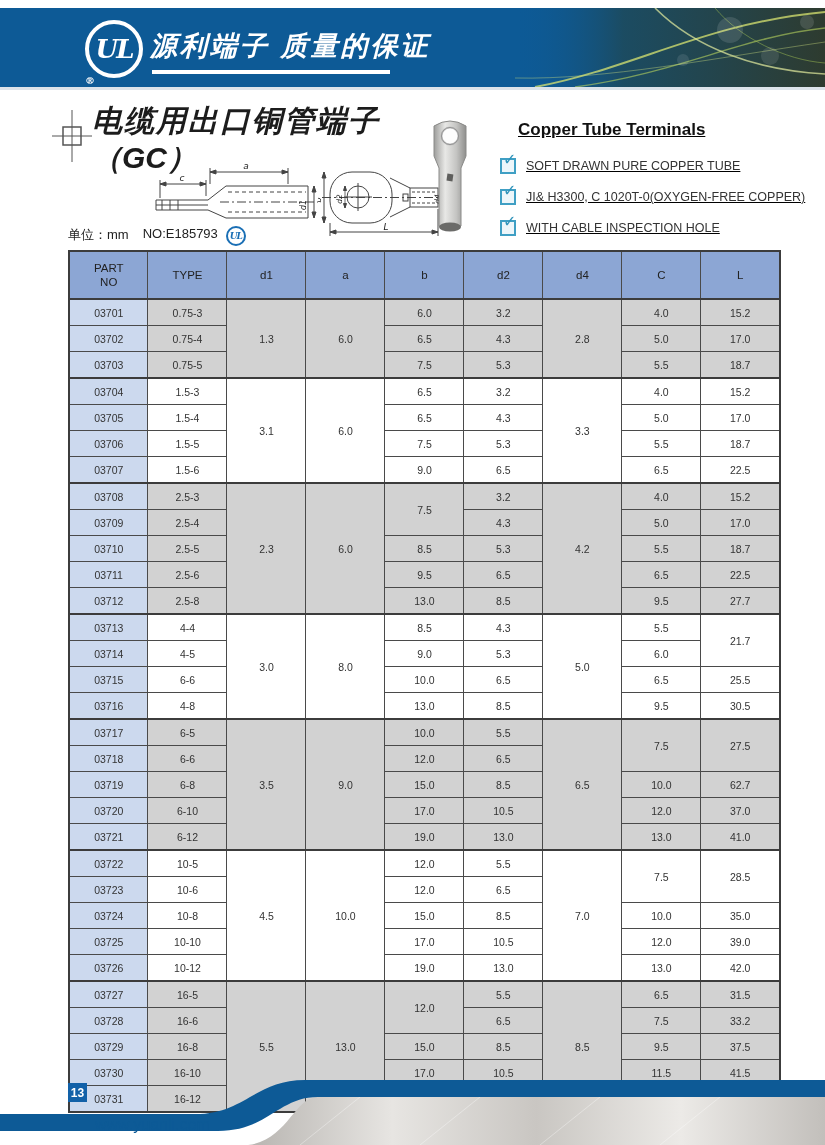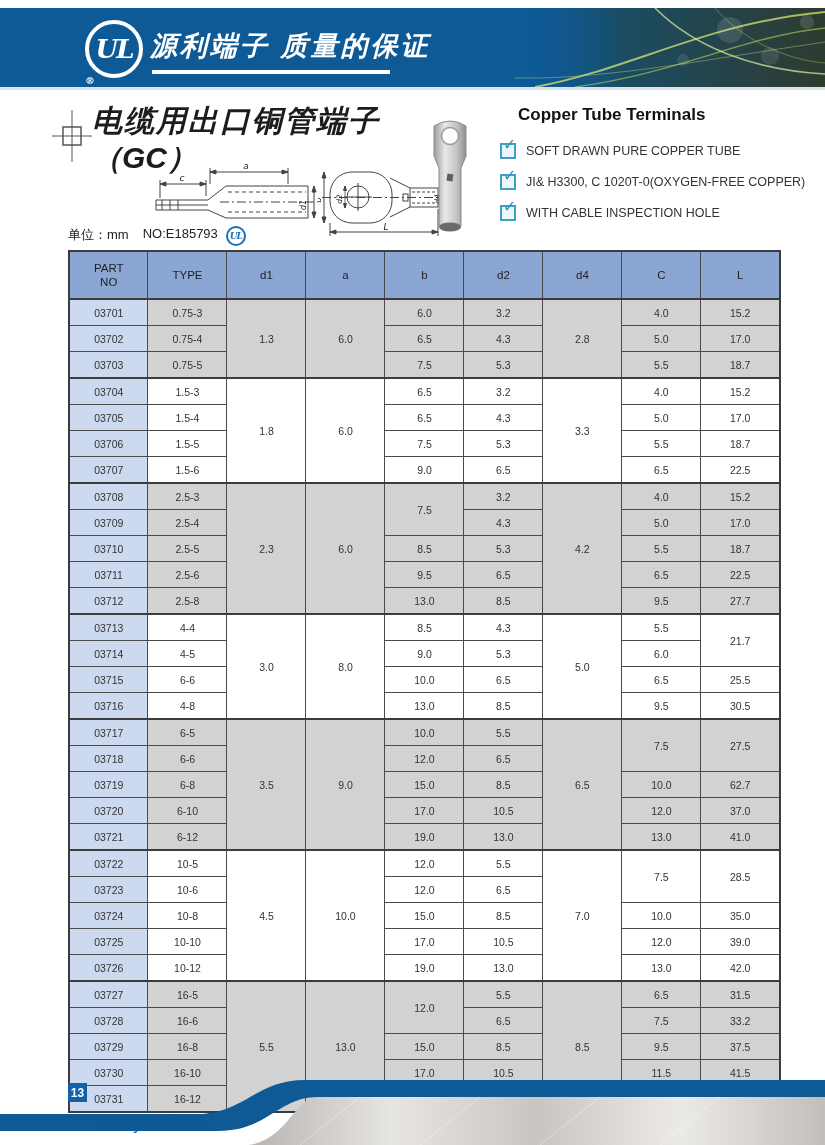--- a/index.html
+++ b/index.html
@@ -22,21 +22,21 @@
     letter-spacing:3px;white-space:nowrap;
   }
   .tagline-underline{position:absolute;left:152px;top:62px;width:238px;height:4px;background:#fff;}
   
   .reg-mark{position:absolute;left:52px;top:110px;width:40px;height:52px;}
   .page-title{position:absolute;left:92px;top:102px;font-size:30px;font-weight:bold;color:#1c1c1c;letter-spacing:2px;line-height:37px;font-style:italic;}
   .page-title .l2{letter-spacing:0;}
   .drawing-side{position:absolute;left:148px;top:162px;width:170px;height:72px;}
   .drawing-top{position:absolute;left:318px;top:160px;width:128px;height:78px;}
   .product-photo{position:absolute;left:427px;top:116px;width:46px;height:120px;}
-  .en-block{position:absolute;left:500px;top:105px;width:320px;}
+  .en-block{position:absolute;left:500px;top:120px;width:320px;text-decoration:underline;}
   .en-title{font-size:17px;font-weight:bold;color:#111;margin:0 0 18px 18px;}
   .feature{display:flex;align-items:center;margin:0 0 15px 0;font-size:12.5px;color:#333;}
   .checkbox{width:12px;height:12px;border:2px solid #3f9fc4;background:#edf6fa;position:relative;flex:none;margin-right:10px;}
   .checkbox .check-glyph{position:absolute;left:1px;top:-8px;color:#2f93ba;font-size:16px;font-weight:bold;font-style:italic;line-height:16px;}
   .unit-line{position:absolute;left:68px;top:226px;font-size:13px;color:#222;display:flex;align-items:flex-start;}
   .unit-line .sp{display:inline-block;width:14px;}
   .ul-mini{
     width:16px;height:16px;border:2px solid #1a6fb5;border-radius:50%;margin-left:8px;
     display:flex;align-items:center;justify-content:center;color:#1a6fb5;
     font-family:"DejaVu Serif","Liberation Serif",serif;font-weight:bold;font-style:italic;font-size:9px;letter-spacing:-1px;
@@ -276,21 +276,21 @@
           <td>7.5</td>
           <td>5.3</td>
           <td>5.5</td>
           <td>18.7</td>
         </tr>
       </tbody>
       <tbody>
         <tr>
           <td class="part">03704</td>
           <td>1.5-3</td>
-          <td rowspan="4">1.8</td>
+          <td rowspan="4">3.1</td>
           <td rowspan="4">6.0</td>
           <td>6.5</td>
           <td>3.2</td>
           <td rowspan="4">3.3</td>
           <td>4.0</td>
           <td>15.2</td>
         </tr>
         <tr>
           <td class="part">03705</td>
           <td>1.5-4</td>

